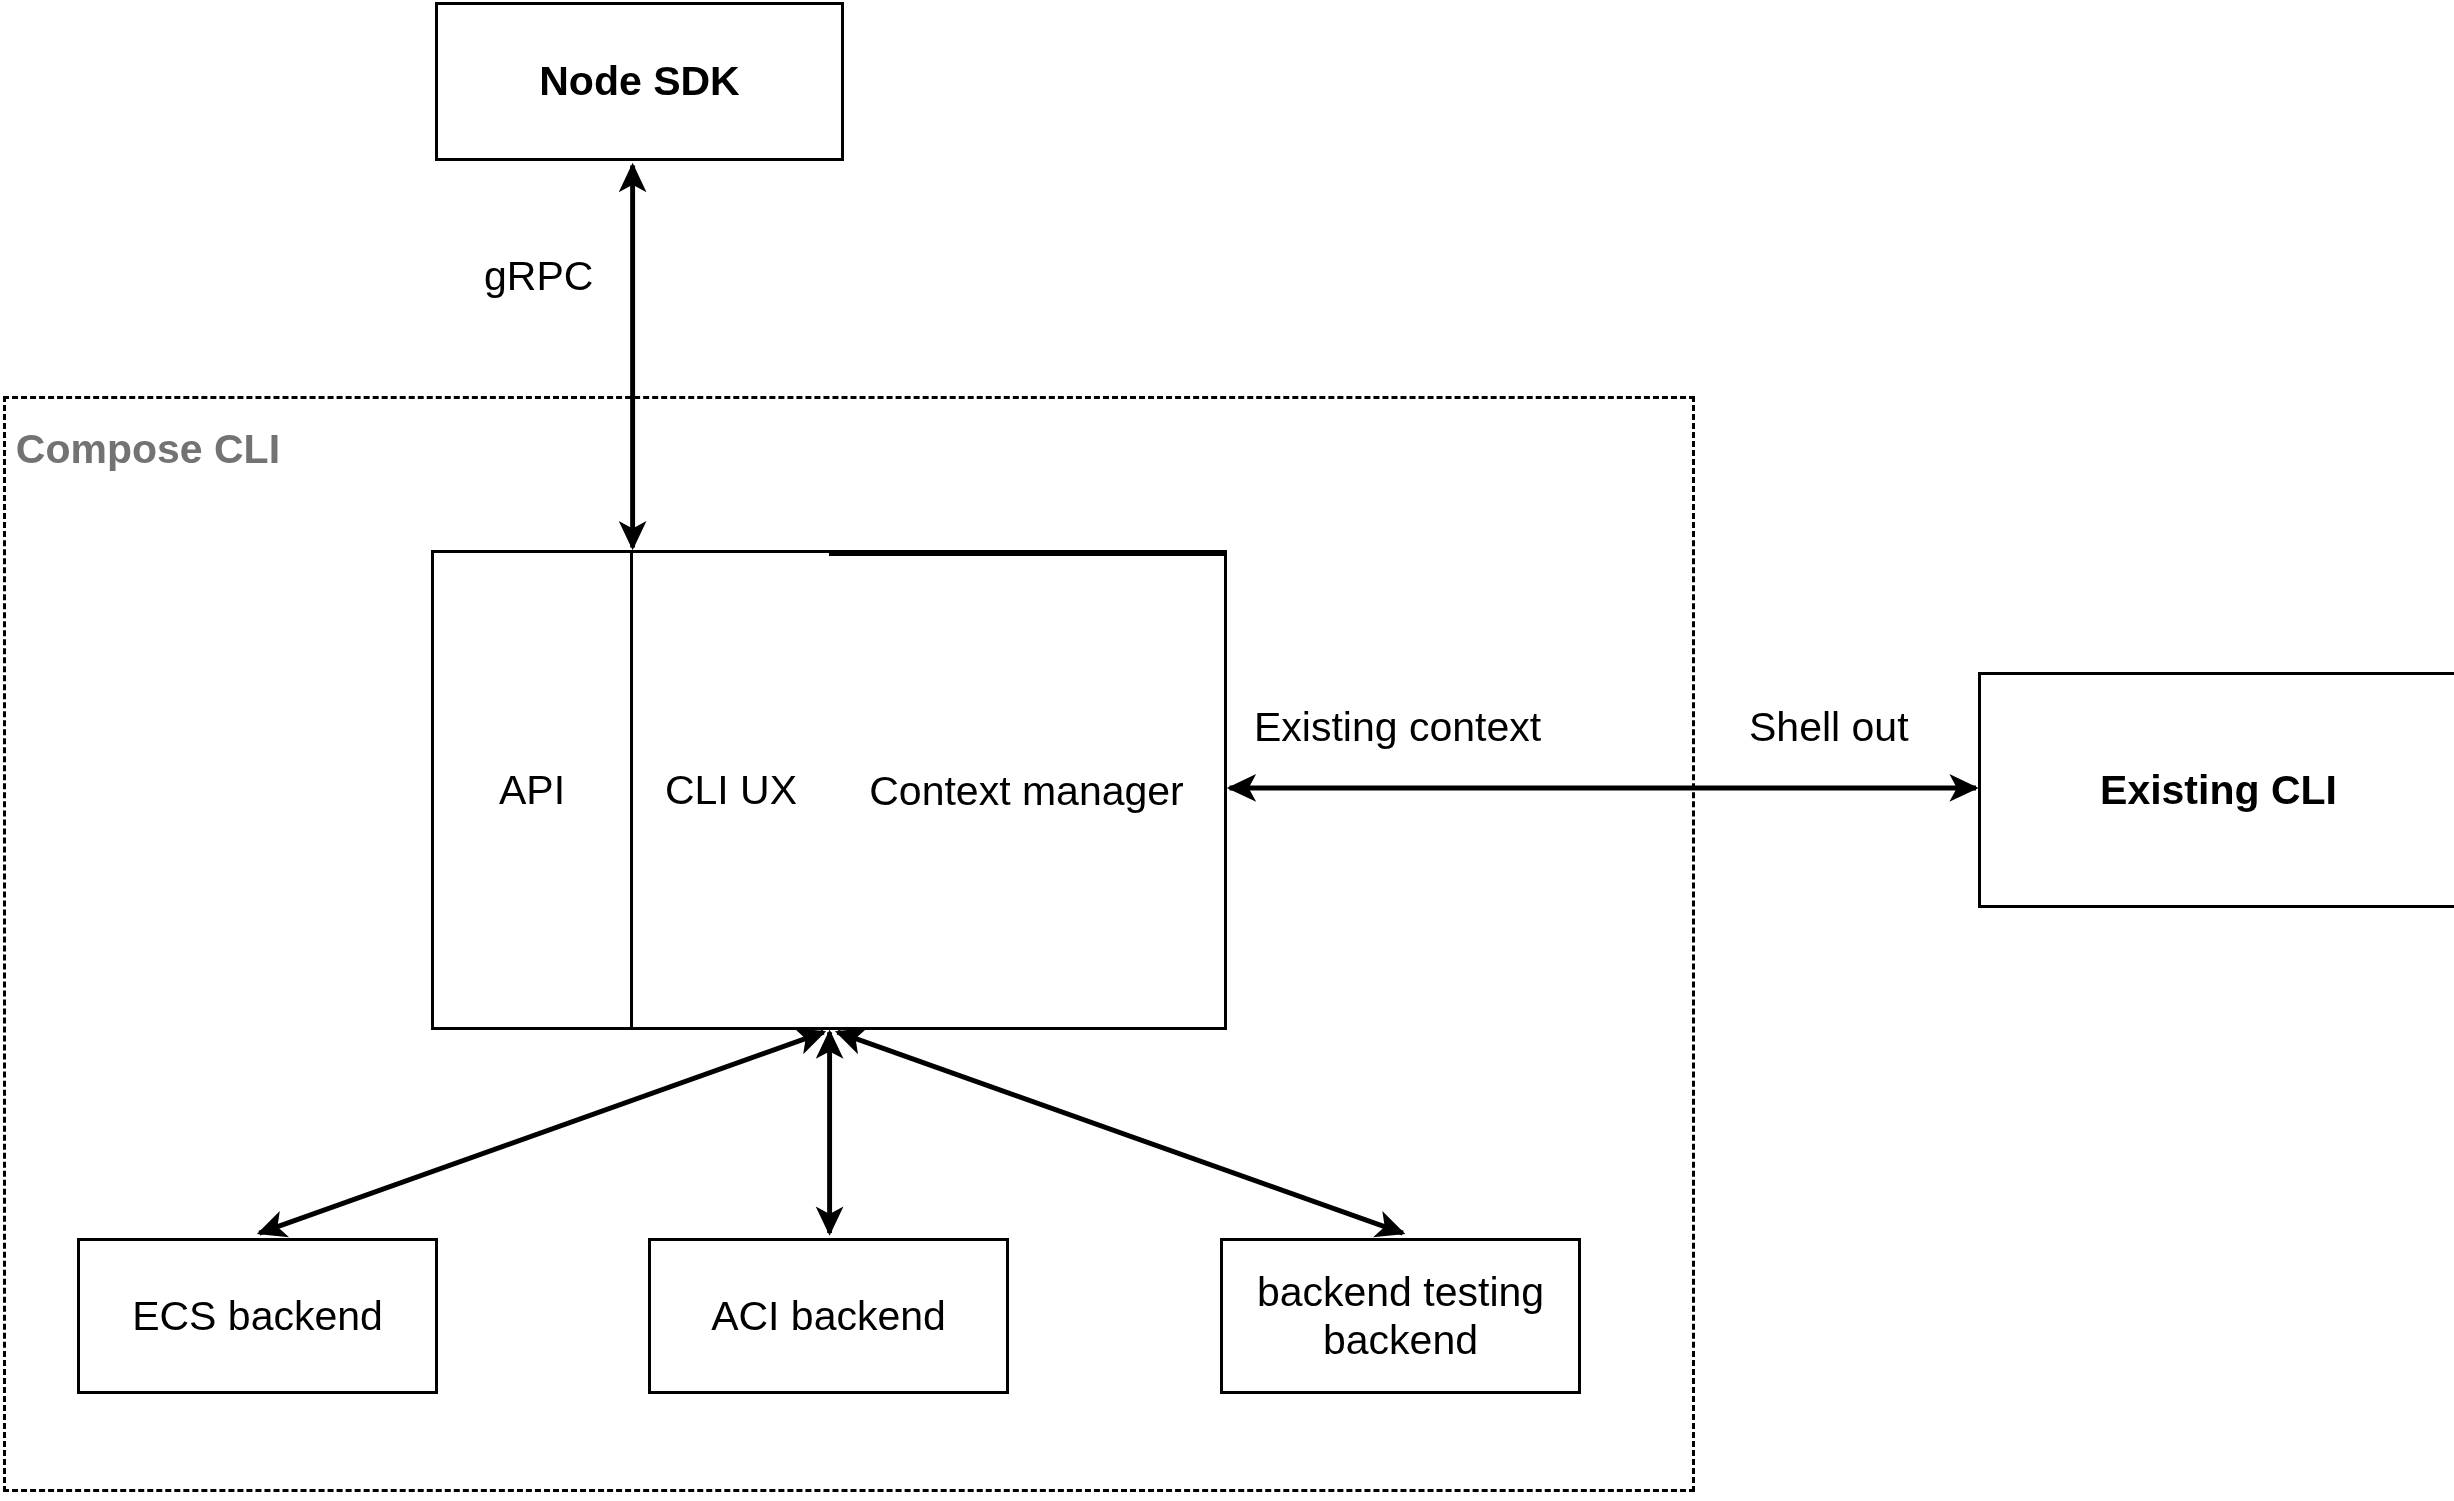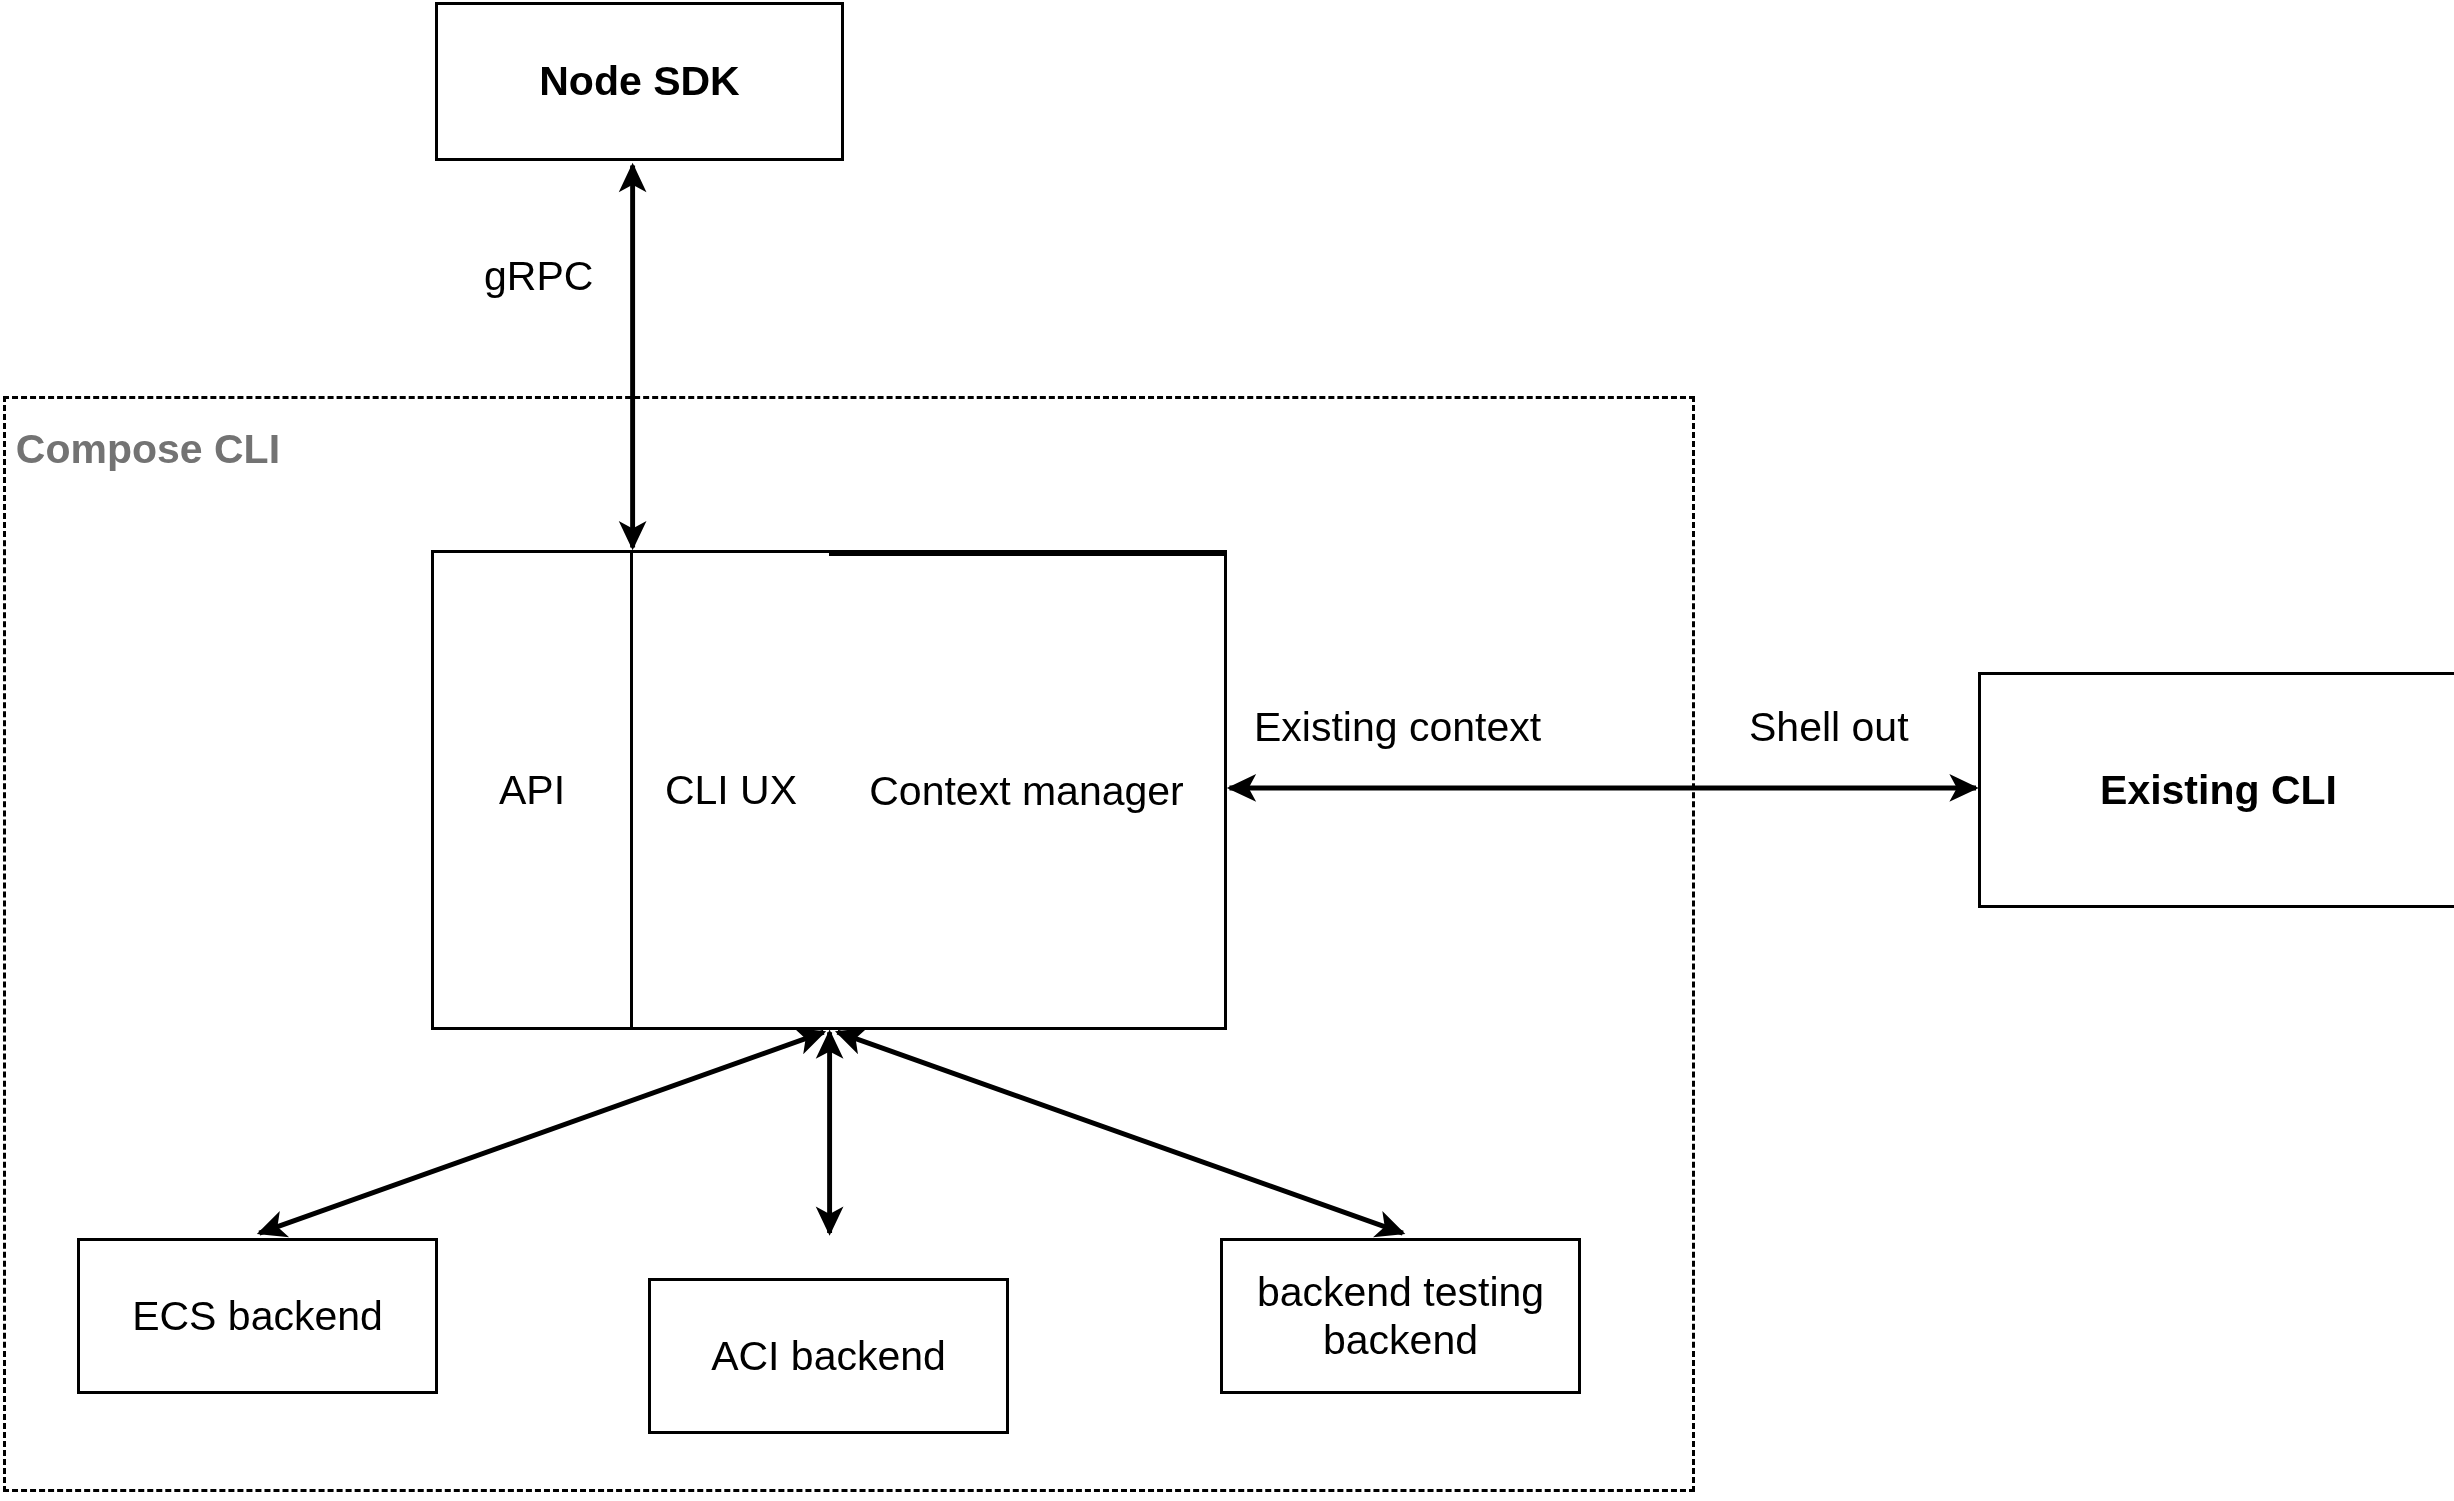--- a/index.html
+++ b/index.html
@@ -146,21 +146,21 @@
     </div>
 
     <div class="stack-row">
       <div class="stack-cell">Context manager</div>
     </div>
 
   </div>
 
   <div class="box" style="left:77px; top:1238px; width:361px; height:156px;">ECS backend</div>
 
-  <div class="box" style="left:648px; top:1238px; width:361px; height:156px;margin-top:40px;">ACI backend</div>
+  <div class="box" style="left:648px; top:1238px; width:361px; height:156px;">ACI backend</div>
 
   <div class="box" style="left:1220px; top:1238px; width:361px; height:156px; flex-direction:column;">
     <span>backend testing</span>
     <span>backend</span>
   </div>
 
 </div>
 
 
 </body></html>

